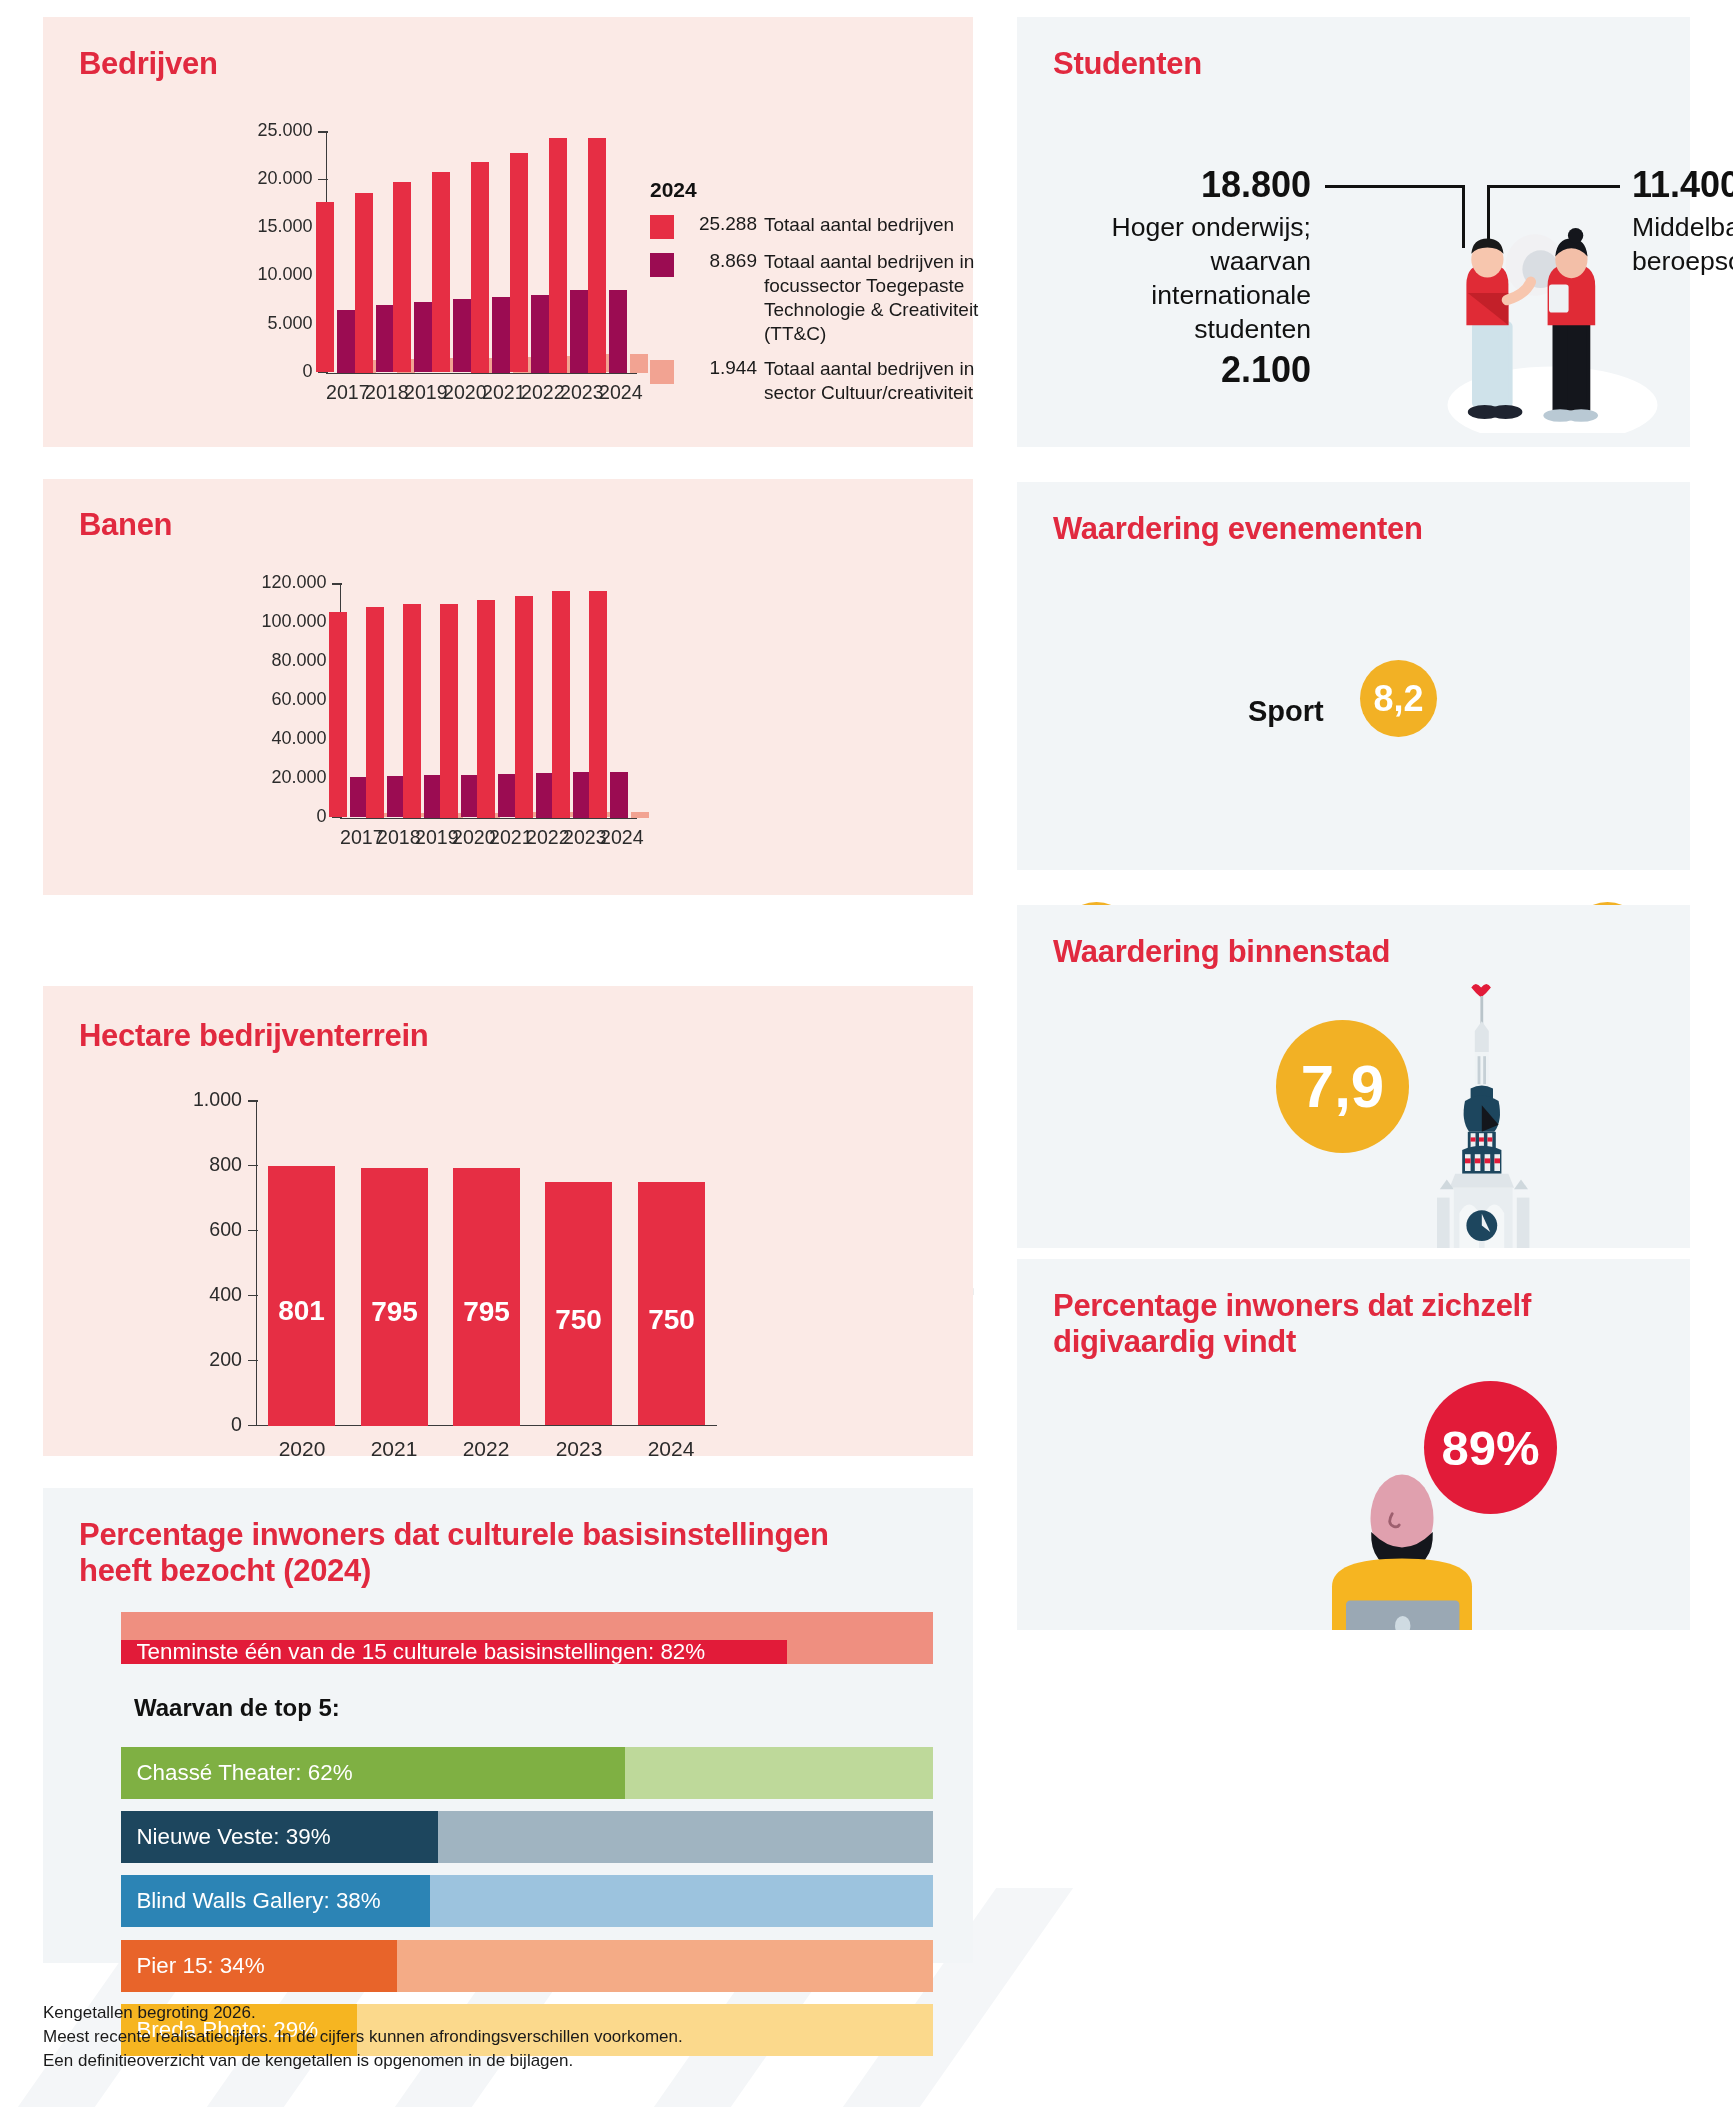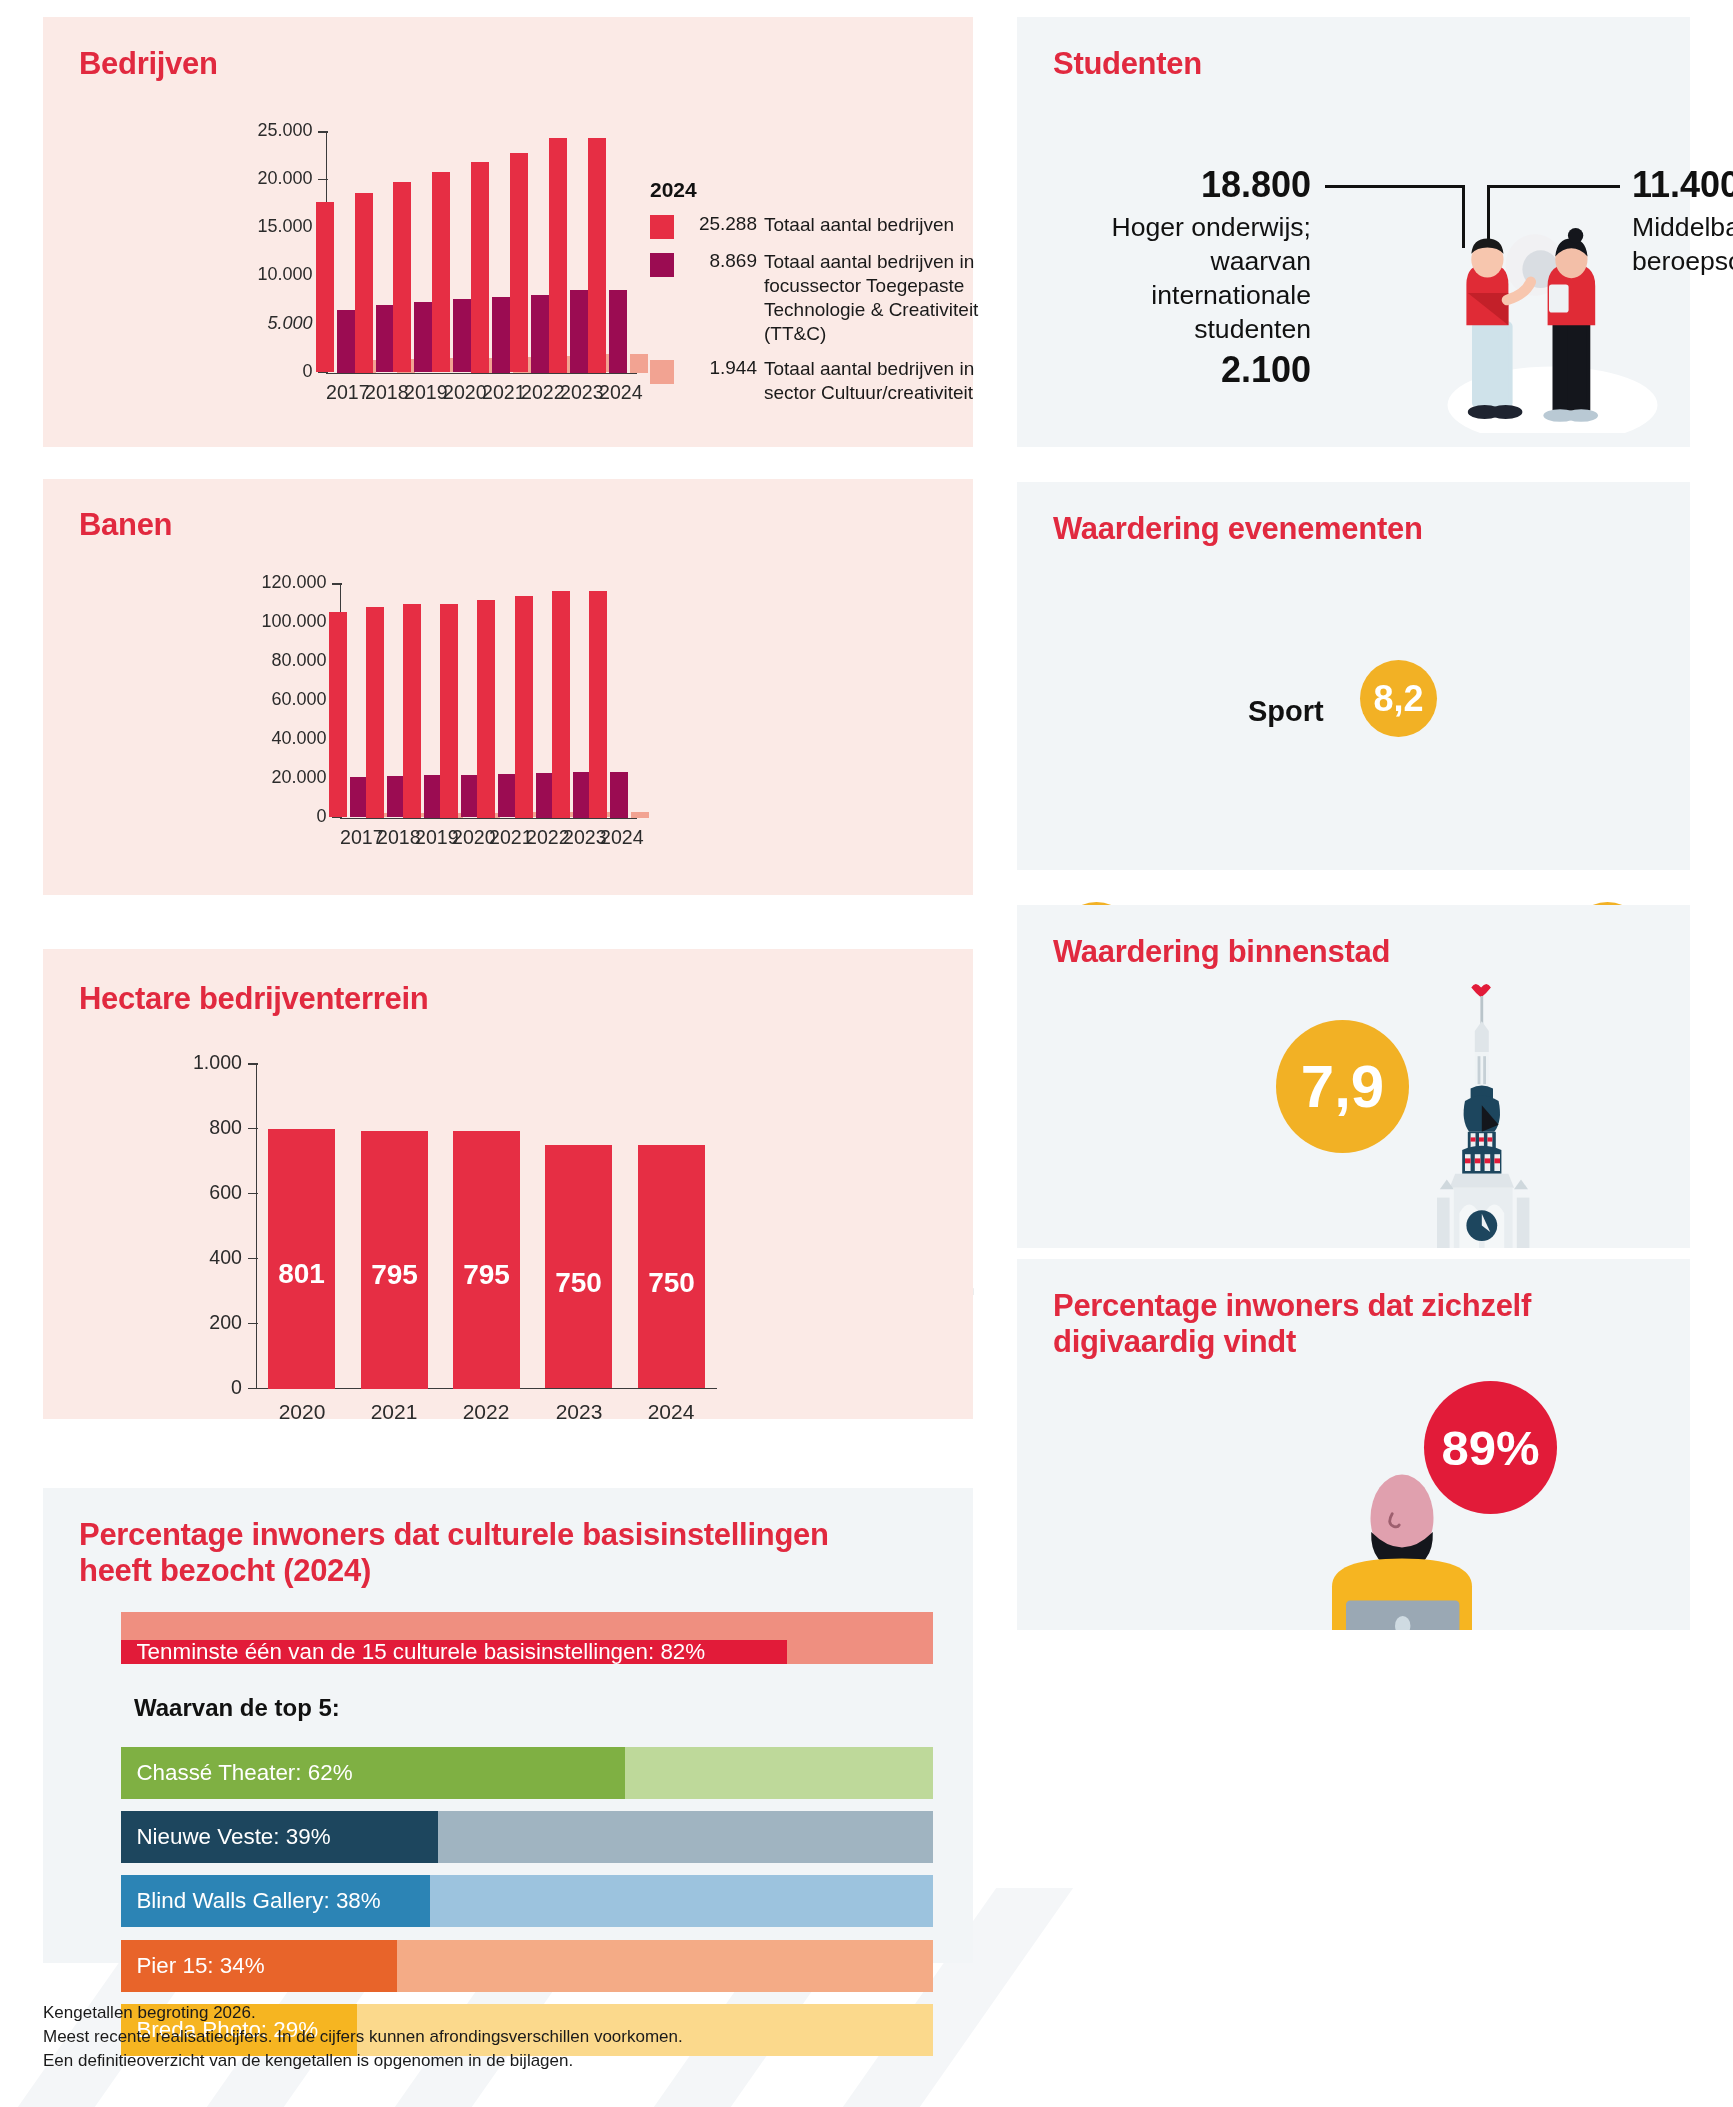--- a/index.html
+++ b/index.html
@@ -85,21 +85,21 @@
 <div class="page">
 
   <div class="panel pink" style="left:43px;top:17px;width:930px;height:430px;">
     <h2 class="panel-title" style="position:absolute;left:36px;top:29px;">Bedrijven</h2>
     <div class="chart" id="chart-bedrijven" style="left:133px;top:115px;width:461px;height:273px;">
         <div class="axis-line" style="left: 150px; top: 0px; width: 1.4px; height: 241px;"></div>
         <div class="axis-line" style="left: 150px; top: 241px; width: 311px; height: 1.4px;"></div>
         <div class="tick" style="left: 142px; top: 240px;"></div>
         <div class="ytick-label" style="left: 10.5px; top: 229px; width: 126px;">0</div>
         <div class="tick" style="left: 142px; top: 192px;"></div>
-        <div class="ytick-label" style="left: 10.5px; top: 181px; width: 126px; font-style: italic;">5.000</div>
+        <div class="ytick-label" style="left: 10.5px; top: 181px; width: 126px;">5.000</div>
         <div class="tick" style="left: 142px; top: 144px;"></div>
         <div class="ytick-label" style="left: 10.5px; top: 132px; width: 126px;">10.000</div>
         <div class="tick" style="left: 142px; top: 96px;"></div>
         <div class="ytick-label" style="left: 10.5px; top: 84px; width: 126px;">15.000</div>
         <div class="tick" style="left: 142px; top: 47px;"></div>
         <div class="ytick-label" style="left: 10.5px; top: 36px; width: 126px;">20.000</div>
         <div class="tick" style="left: 142px; top: -0.7px;"></div>
         <div class="ytick-label" style="left: 10.5px; top: -12px; width: 126px;">25.000</div>
         <div class="bar c1" style="left: 140px; top: 70px; width: 18px; height: 170px; bottom: auto; background: rgb(230, 46, 68);"></div>
         <div class="bar c2" style="left: 161px; top: 178px; width: 18px; height: 63px; bottom: auto; background: rgb(155, 12, 82);"></div>
@@ -219,21 +219,21 @@
           <span class="legend-lbl">Totaal aantal banen in focussector Toegepaste Technologie en Creativiteit (TT&amp;C)</span>
         </div>
         <div class="legend-row">
           <span class="legend-swatch" style="background:#f2a392"></span>
           <span class="legend-val">2.852</span>
           <span class="legend-lbl">Totaal aantal bedrijven in sector Cultuur/creativiteit</span>
         </div>
       </div>
   </div>
 
-  <div class="panel pink" style="left:43px;top:949px;width:930px;height:470px;">
+  <div class="panel pink" style="left:43px;top:986px;width:930px;height:470px;">
     <h2 class="panel-title" style="position:absolute;left:36px;top:32px;">Hectare bedrijventerrein</h2>
     <div class="chart" id="chart-hectare" style="left:122px;top:115px;width:552px;height:364px;">
         <div class="axis-line" style="left: 91px; top: 0px; width: 1.4px; height: 324px;"></div>
         <div class="axis-line" style="left: 91px; top: 324px; width: 461px; height: 1.4px;"></div>
         <div class="tick" style="left: 83px; top: 324px;"></div>
         <div class="ytick-label" style="left: -14px; top: 312px; width: 91px; font-size: 19.6px;">0</div>
         <div class="tick" style="left: 83px; top: 259px;"></div>
         <div class="ytick-label" style="left: -14px; top: 247px; width: 91px; font-size: 19.6px;">200</div>
         <div class="tick" style="left: 83px; top: 194px;"></div>
         <div class="ytick-label" style="left: -14px; top: 182px; width: 91px; font-size: 19.6px;">400</div>

